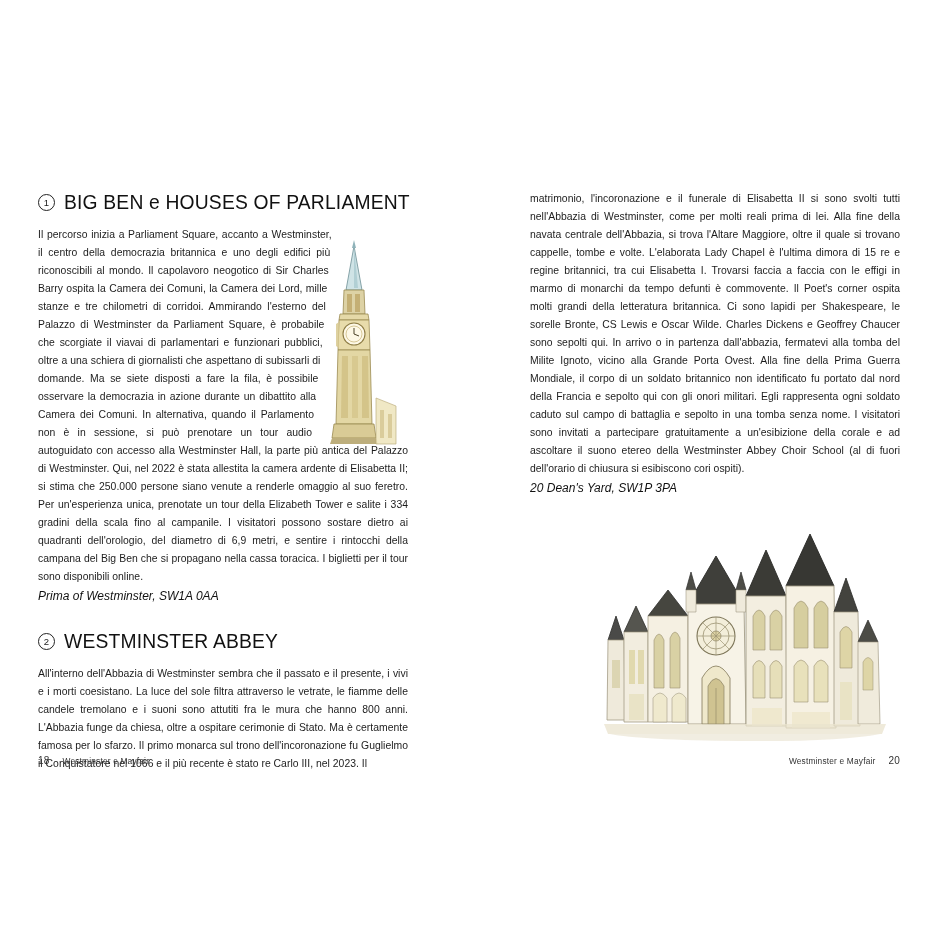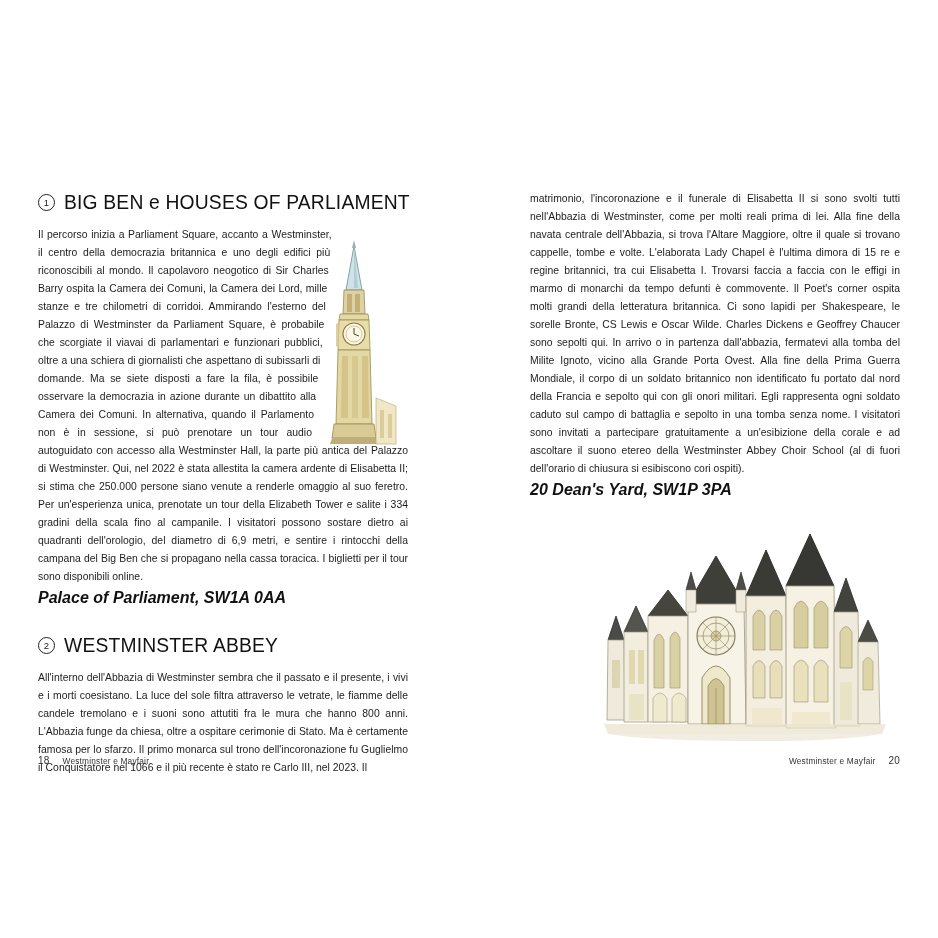--- a/index.html
+++ b/index.html
@@ -66,23 +66,23 @@
     line-height: 18px;
     text-align: justify;
     color: #1c1c1c;
     letter-spacing: 0.02px;
     margin: 0;
   }
   .body-text.wrap-bigben {
     
   }
   .addr {
-    font-size: 16px;
+    font-size: 12px;
     font-style: italic;
-    font-weight: bold;
+    font-weight: normal;
     color: #111;
     margin: 3px 0 0 0;
     letter-spacing: 0.02px;
   }
   .gap-block { height: 26px; }
 
   
   .float-bigben {
     float: right;
     width: 92px;
@@ -130,21 +130,21 @@
 
     <div class="section-head">
       <div class="num-circle">1</div>
       <div class="section-title">BIG BEN e HOUSES OF PARLIAMENT</div>
     </div>
 
     <div>
       <div class="float-bigben"></div>
       <p class="body-text wrap-bigben">Il percorso inizia a Parliament Square, accanto a Westminster, il centro della democrazia britannica e uno degli edifici più riconoscibili al mondo. Il capolavoro neogotico di Sir Charles Barry ospita la Camera dei Comuni, la Camera dei Lord, mille stanze e tre chilometri di corridoi. Ammirando l'esterno del Palazzo di Westminster da Parliament Square, è probabile che scorgiate il viavai di parlamentari e funzionari pubblici, oltre a una schiera di giornalisti che aspettano di subissarli di domande. Ma se siete disposti a fare la fila, è possibile osservare la democrazia in azione durante un dibattito alla Camera dei Comuni. In alternativa, quando il Parlamento non è in sessione, si può prenotare un tour audio autoguidato con accesso alla Westminster Hall, la parte più antica del Palazzo di Westminster. Qui, nel 2022 è stata allestita la camera ardente di Elisabetta II; si stima che 250.000 persone siano venute a renderle omaggio al suo feretro. Per un'esperienza unica, prenotate un tour della Elizabeth Tower e salite i 334 gradini della scala fino al campanile. I visitatori possono sostare dietro ai quadranti dell'orologio, del diametro di 6,9 metri, e sentire i rintocchi della campana del Big Ben che si propagano nella cassa toracica. I biglietti per il tour sono disponibili online.</p>
     </div>
-    <p class="addr">Palace of Parliament, SW1A 0AA</p>
+    <p class="addr">Prima of Westminster, SW1A 0AA</p>
 
     <div class="gap-block"></div>
 
     <div class="section-head">
       <div class="num-circle">2</div>
       <div class="section-title">WESTMINSTER ABBEY</div>
     </div>
     <p class="body-text">All'interno dell'Abbazia di Westminster sembra che il passato e il presente, i vivi e i morti coesistano. La luce del sole filtra attraverso le vetrate, le fiamme delle candele tremolano e i suoni sono attutiti fra le mura che hanno 800 anni. L'Abbazia funge da chiesa, oltre a ospitare cerimonie di Stato. Ma è certamente famosa per lo sfarzo. Il primo monarca sul trono dell'incoronazione fu Guglielmo il Conquistatore nel 1066 e il più recente è stato re Carlo III, nel 2023. Il</p>
   </div>
 

